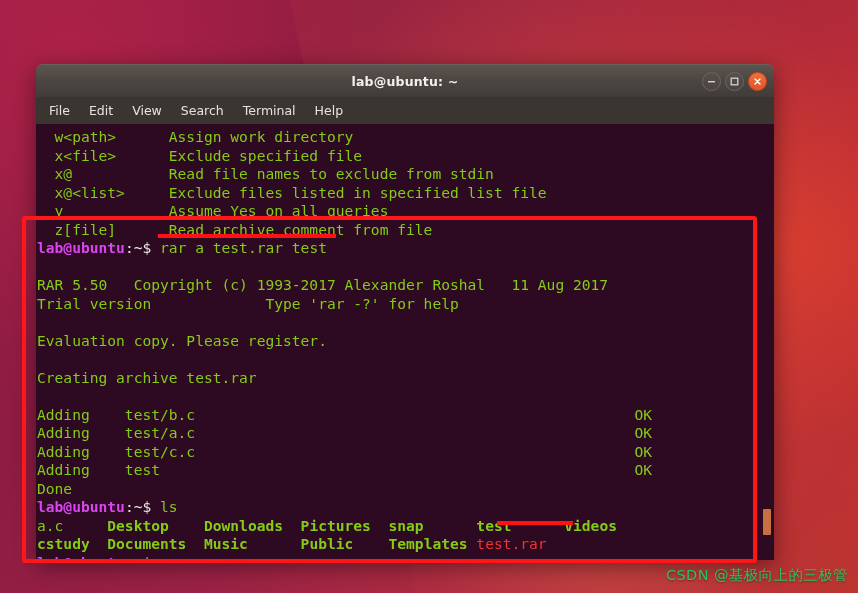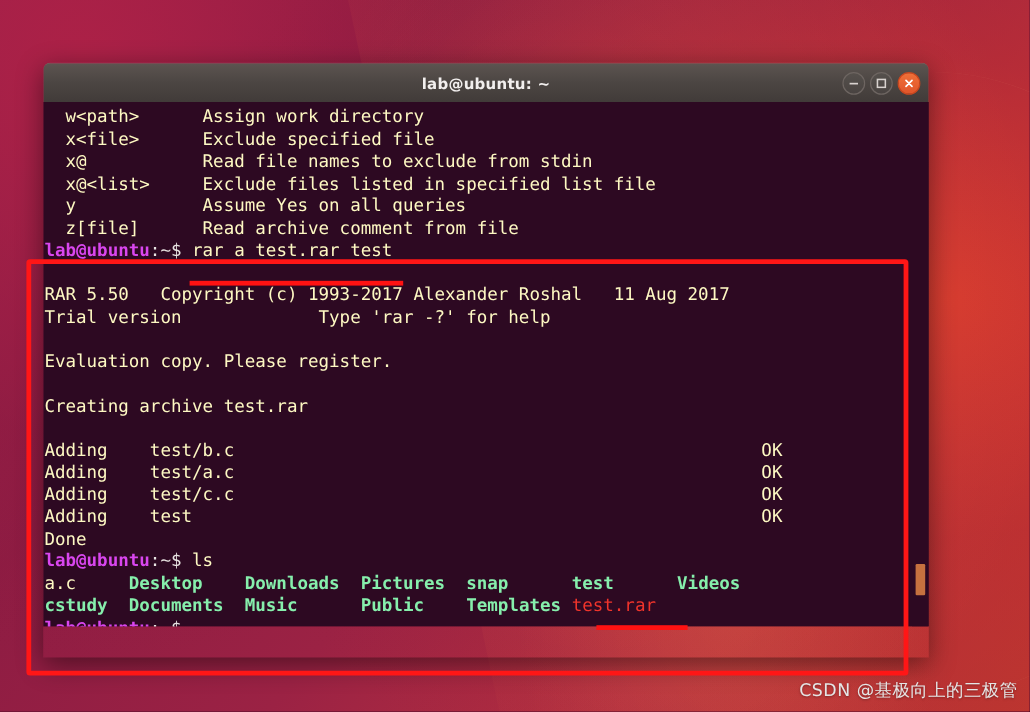--- a/index.html
+++ b/index.html
@@ -45,21 +45,21 @@
     width: 460px; height: 520px;
     border-right: 2px solid rgba(255,190,150,0.13);
     border-radius: 50%;
     pointer-events: none;
   }
 
   
   #terminal-window {
     position: absolute;
     left: 36px;
-    top: 52px;
+    top: 64px;
     width: 738px;
     height: 496px;
     border-radius: 6px 6px 0 0;
     box-shadow: 0 6px 22px rgba(0,0,0,0.45);
     overflow: hidden;
   }
 
   #titlebar {
     height: 32px;
     background: linear-gradient(180deg, #5c5450 0%, #4c4643 48%, #413b39 100%);
@@ -135,23 +135,23 @@
     font-family: "DejaVu Sans Mono", monospace;
     font-size: 14.6px;
     line-height: 18.5px;
     color: #e8e4e2;
     white-space: pre;
     letter-spacing: 0px;
   }
   .tline { height: 18.5px; padding-left: 1px; }
   .c-green  { color: #d946ef; font-weight: bold; }
   .c-white  { color: #e8e4e2; }
-  .c-blue   { color: #86efac; font-weight: bold; }
+  .c-blue   { color: #84cc16; font-weight: bold; }
   .c-red    { color: #f0342b; font-weight: normal; }
-  .c-plain  { color: #fef9c3; margin-top: 26px; }
+  .c-plain  { color: #84cc16; margin-top: 26px; }
 
   
   #term-scroll-track {
     position: absolute;
     right: 0; top: 0;
     width: 14px; height: 100%;
     background: #2d0922;
   }
   #term-scroll-thumb {
     position: absolute;
@@ -183,21 +183,21 @@
     pointer-events: none;
   }
   #underline-cmd { left: 158px; top: 234px; width: 178px; }
   #underline-rar { left: 497px; top: 521px; width: 76px; }
 
   
   #watermark {
     position: absolute;
     right: 10px;
     bottom: 8px;
-    color: #e5e5e5;
+    color: #22c55e;
     font-size: 14.5px;
     font-family: "DejaVu Sans", sans-serif;
     letter-spacing: 0.4px;
     text-shadow: 0 1px 2px rgba(0,0,0,0.35);
     white-space: nowrap;
   }
 </style>
 </head>
 <body>
 
@@ -223,20 +223,28 @@
         </svg>
       </div>
       <div class="win-btn close">
         <svg width="9" height="9" viewBox="0 0 9 9">
           <path d="M2 2 L7 7 M7 2 L2 7" stroke="#ffffff" stroke-width="1.4" stroke-linecap="round"></path>
         </svg>
       </div>
     </div>
   </div>
 
+  <div id="menubar">
+    <div class="menu-item">File</div>
+    <div class="menu-item">Edit</div>
+    <div class="menu-item">View</div>
+    <div class="menu-item">Search</div>
+    <div class="menu-item">Terminal</div>
+    <div class="menu-item">Help</div>
+  </div>
 
   <div id="terminal-body">
     <div id="term-text"><div class="tline"><span class="c-plain">  w&lt;path&gt;      Assign work directory</span></div><div class="tline"><span class="c-plain">  x&lt;file&gt;      Exclude specified file</span></div><div class="tline"><span class="c-plain">  x@           Read file names to exclude from stdin</span></div><div class="tline"><span class="c-plain">  x@&lt;list&gt;     Exclude files listed in specified list file</span></div><div class="tline"><span class="c-plain">  y            Assume Yes on all queries</span></div><div class="tline"><span class="c-plain">  z[file]      Read archive comment from file</span></div><div class="tline"><span class="c-green">lab@ubuntu</span><span class="c-white">:~$ </span><span class="c-plain">rar a test.rar test</span></div><div class="tline"><span class="c-plain"></span></div><div class="tline"><span class="c-plain">RAR 5.50   Copyright (c) 1993-2017 Alexander Roshal   11 Aug 2017</span></div><div class="tline"><span class="c-plain">Trial version             Type 'rar -?' for help</span></div><div class="tline"><span class="c-plain"></span></div><div class="tline"><span class="c-plain">Evaluation copy. Please register.</span></div><div class="tline"><span class="c-plain"></span></div><div class="tline"><span class="c-plain">Creating archive test.rar</span></div><div class="tline"><span class="c-plain"></span></div><div class="tline"><span class="c-plain">Adding    test/b.c                                                  OK</span></div><div class="tline"><span class="c-plain">Adding    test/a.c                                                  OK</span></div><div class="tline"><span class="c-plain">Adding    test/c.c                                                  OK</span></div><div class="tline"><span class="c-plain">Adding    test                                                      OK</span></div><div class="tline"><span class="c-plain">Done</span></div><div class="tline"><span class="c-green">lab@ubuntu</span><span class="c-white">:~$ </span><span class="c-plain">ls</span></div><div class="tline"><span class="c-plain">a.c     </span><span class="c-blue">Desktop    </span><span class="c-blue">Downloads  </span><span class="c-blue">Pictures  </span><span class="c-blue">snap      </span><span class="c-blue">test      </span><span class="c-blue">Videos</span></div><div class="tline"><span class="c-blue">cstudy  </span><span class="c-blue">Documents  </span><span class="c-blue">Music      </span><span class="c-blue">Public    </span><span class="c-blue">Templates </span><span class="c-red">test.rar</span></div><div class="tline"><span class="c-green">lab@ubuntu</span><span class="c-white">:~$ </span></div></div>
     <div id="term-scroll-track">
       <div id="term-scroll-thumb"></div>
     </div>
   </div>
 </div>
 
 <div id="annot-box"></div>

